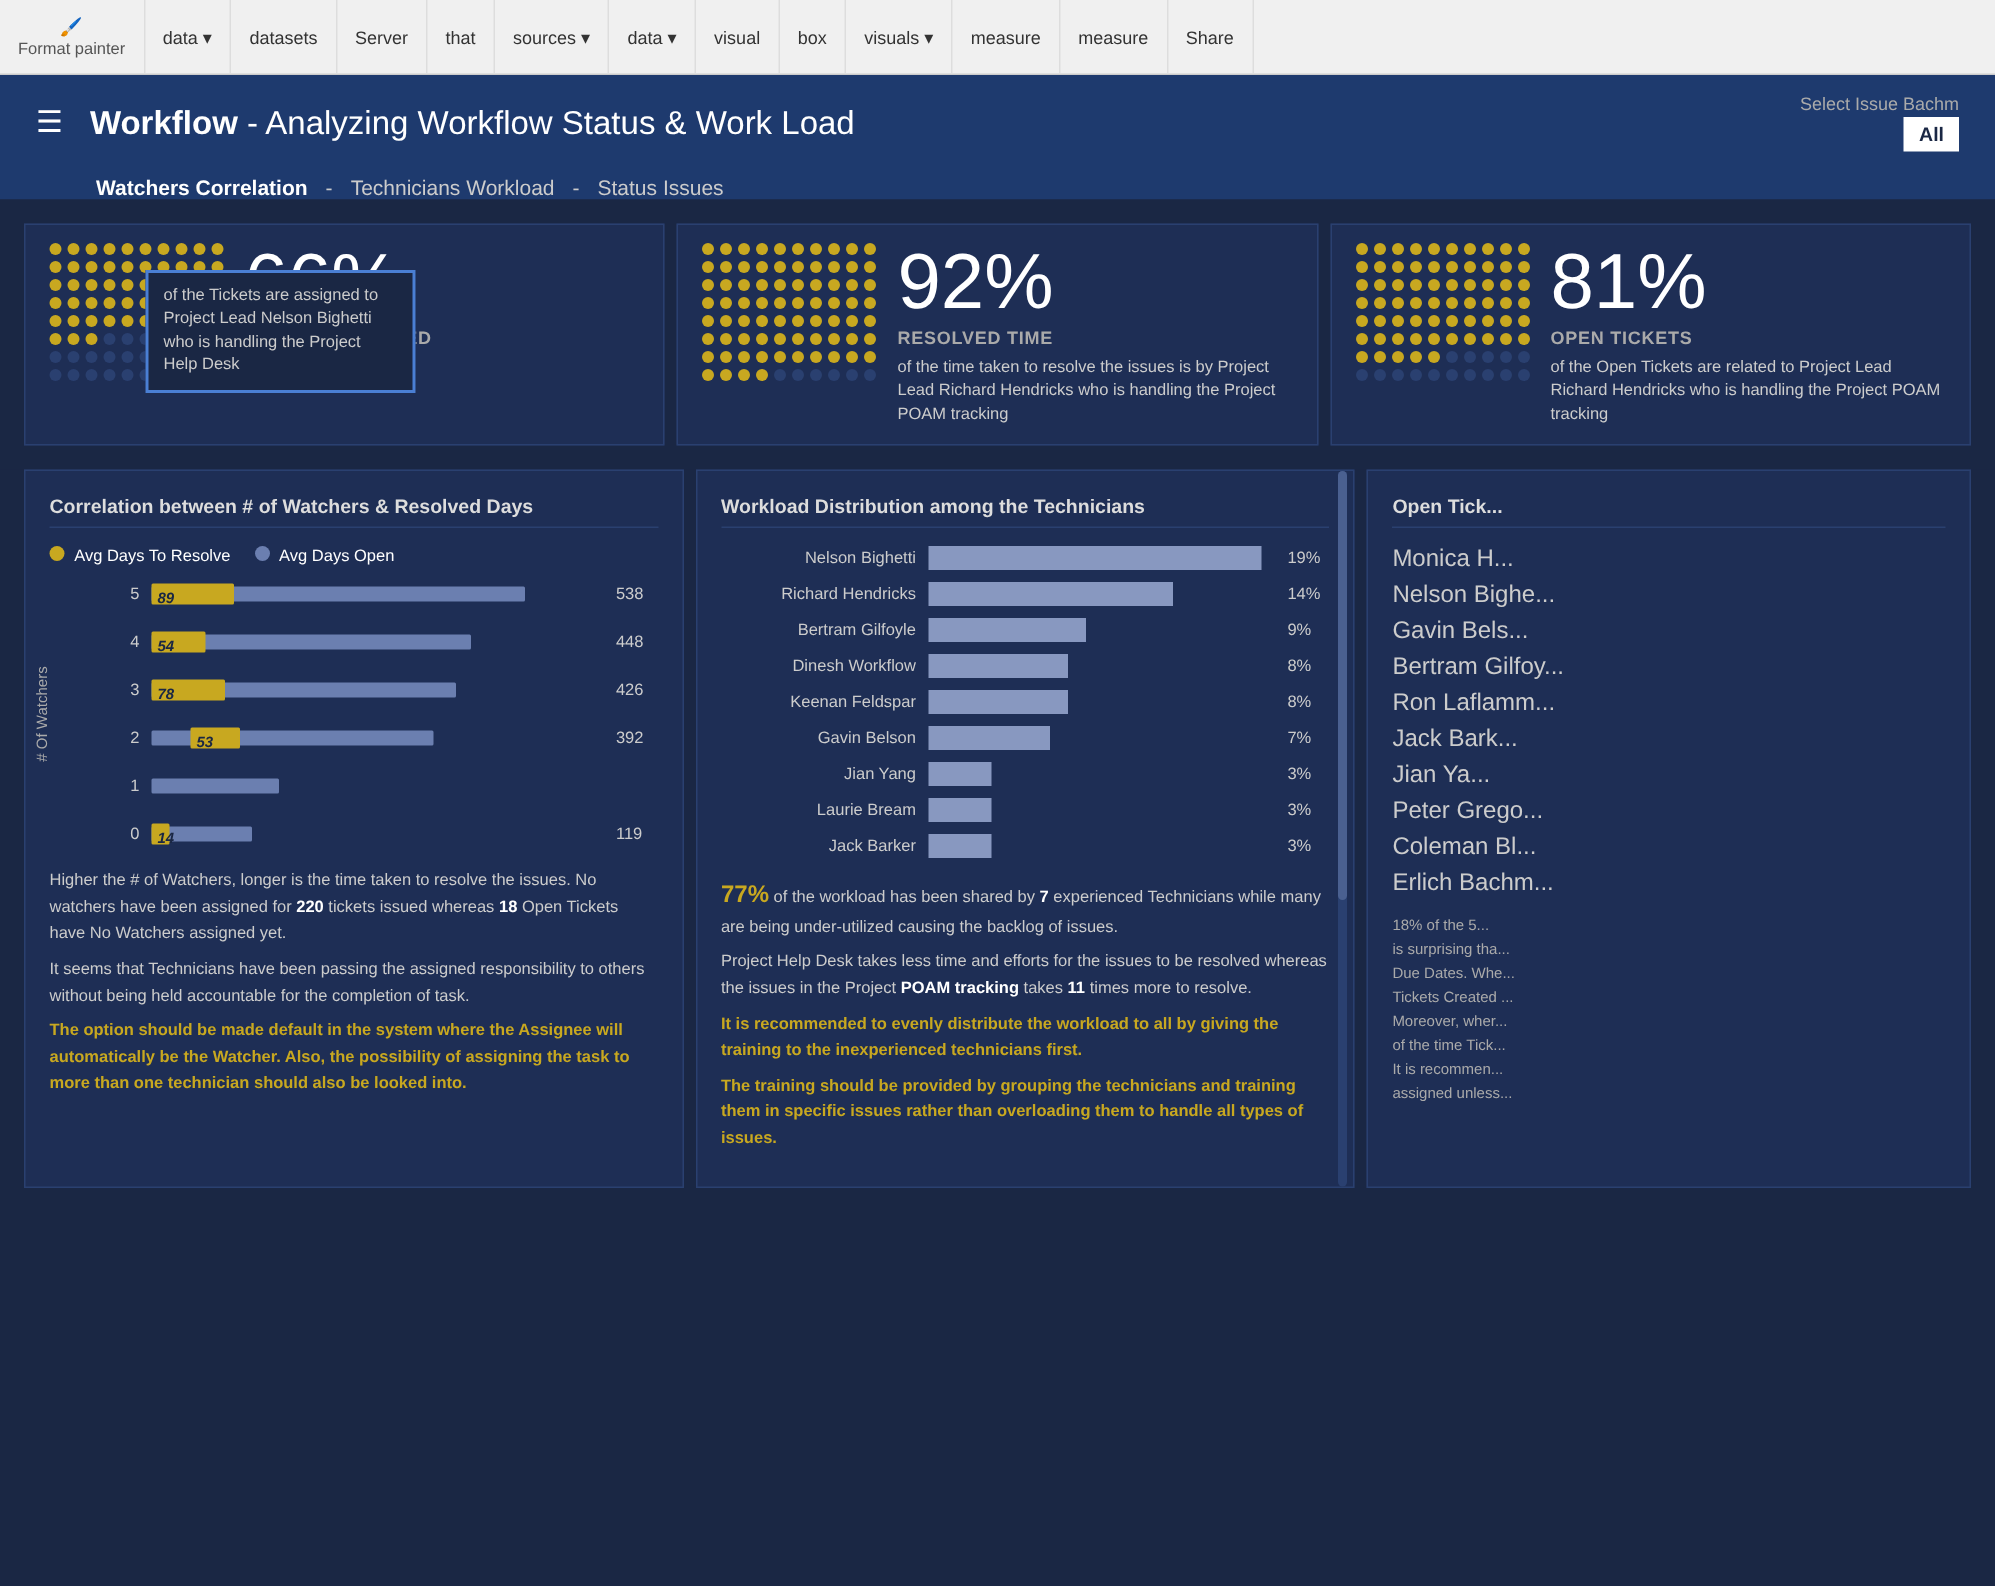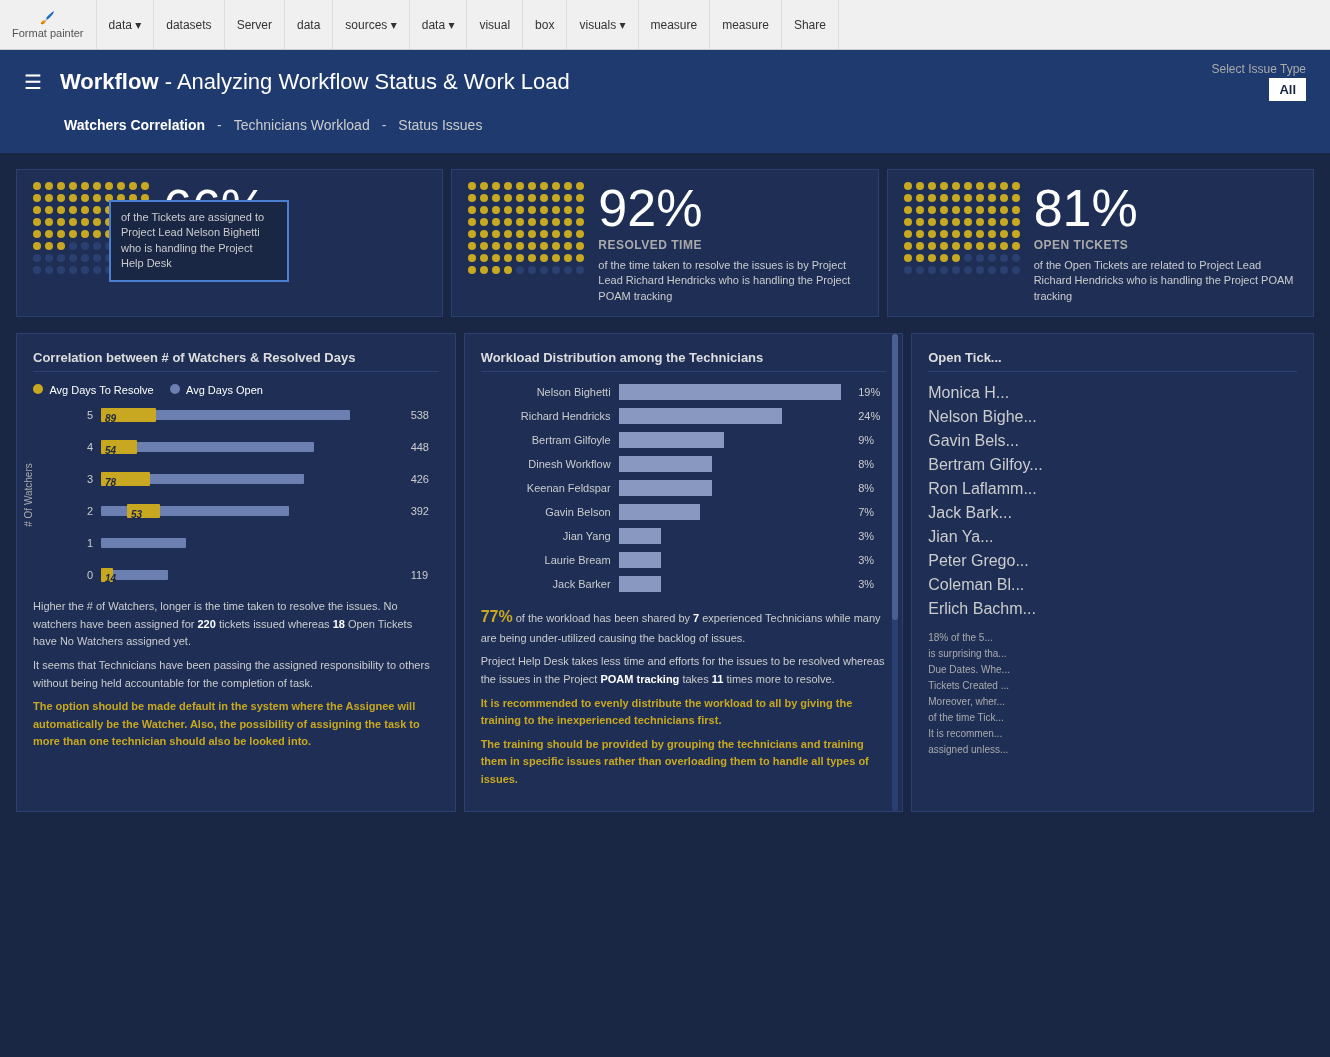--- a/index.html
+++ b/index.html
@@ -43,21 +43,21 @@
       align-items: center;
       gap: 8px;
     }
     .hamburger { font-size: 20px; cursor: pointer; margin-right: 10px; }
     .header-title { font-size: 22px; font-weight: 700; color: #fff; }
     .header-title span { font-weight: 300; }
     .header-nav {
       display: flex;
       align-items: center;
       gap: 12px;
-      padding: 8px 0 20px 40px;
+      padding: 8px 0 0 40px;
       font-size: 14px;
       color: #ccc;
     }
     .header-nav a { color: #ccc; text-decoration: none; }
     .header-nav a.active { color: #fff; font-weight: 600; }
     .header-nav .dot { color: #ccc; }
     .select-issue {
       display: flex;
       flex-direction: column;
       align-items: flex-end;
@@ -106,21 +106,21 @@
     }
     .stat-info { flex: 1; }
     .stat-pct { font-size: 52px; font-weight: 300; color: #fff; line-height: 1; }
     .stat-title { font-size: 12px; color: #aaa; margin-top: 4px; font-weight: 600; text-transform: uppercase; letter-spacing: 0.5px; }
     .stat-desc { font-size: 11px; color: #ccc; margin-top: 6px; line-height: 1.4; }
 
     
     .tooltip-overlay {
       position: absolute;
       top: 30px;
-      left: 92px;
+      left: 80px;
       background: #1a2744;
       border: 2px solid #4a7fd4;
       padding: 8px 10px;
       font-size: 11px;
       color: #ccc;
       line-height: 1.4;
       width: 180px;
       z-index: 10;
     }
 
@@ -193,21 +193,21 @@
   <div class="toolbar-item">
     <span>data ▾</span>
   </div>
   <div class="toolbar-item">
     <span>datasets</span>
   </div>
   <div class="toolbar-item">
     <span>Server</span>
   </div>
   <div class="toolbar-item">
-    <span>data</span>
+    <span>that</span>
   </div>
   <div class="toolbar-item">
     <span>sources ▾</span>
   </div>
   <div class="toolbar-item">
     <span>data ▾</span>
   </div>
   <div class="toolbar-item">
     <span>visual</span>
   </div>
@@ -231,21 +231,21 @@
 <div class="header">
   <div class="header-top">
     <div class="header-title-row">
       <span class="hamburger">☰</span>
       <h1 class="header-title">
         <strong>Workflow</strong>
         <span>- Analyzing Workflow Status &amp; Work Load</span>
       </h1>
     </div>
     <div class="select-issue">
-      <span class="select-issue-label">Select Issue Type</span>
+      <span class="select-issue-label">Select Issue Bachm</span>
       <button class="select-issue-btn">All</button>
     </div>
   </div>
   <div class="header-nav">
     <a href="#" class="active">Watchers Correlation</a>
     <span class="dot">-</span>
     <a href="#">Technicians Workload</a>
     <span class="dot">-</span>
     <a href="#">Status Issues</a>
   </div>
@@ -616,21 +616,21 @@
           <div class="wl-bar-track">
             <div class="wl-bar" style="width: 95%;"></div>
           </div>
           <div class="wl-pct">19%</div>
         </div>
         <div class="wl-row">
           <div class="wl-name">Richard Hendricks</div>
           <div class="wl-bar-track">
             <div class="wl-bar" style="width: 70%;"></div>
           </div>
-          <div class="wl-pct">24%</div>
+          <div class="wl-pct">14%</div>
         </div>
         <div class="wl-row">
           <div class="wl-name">Bertram Gilfoyle</div>
           <div class="wl-bar-track">
             <div class="wl-bar" style="width: 45%;"></div>
           </div>
           <div class="wl-pct">9%</div>
         </div>
         <div class="wl-row">
           <div class="wl-name">Dinesh Workflow</div>

